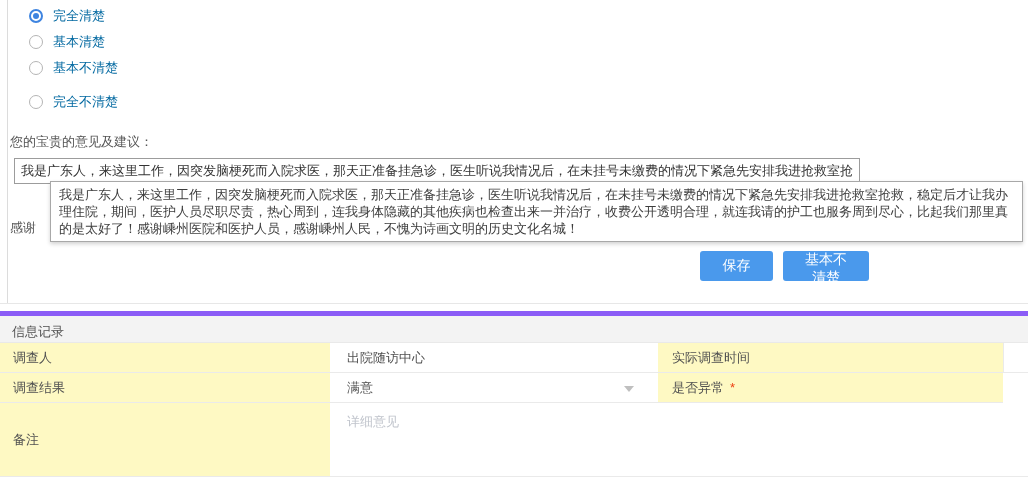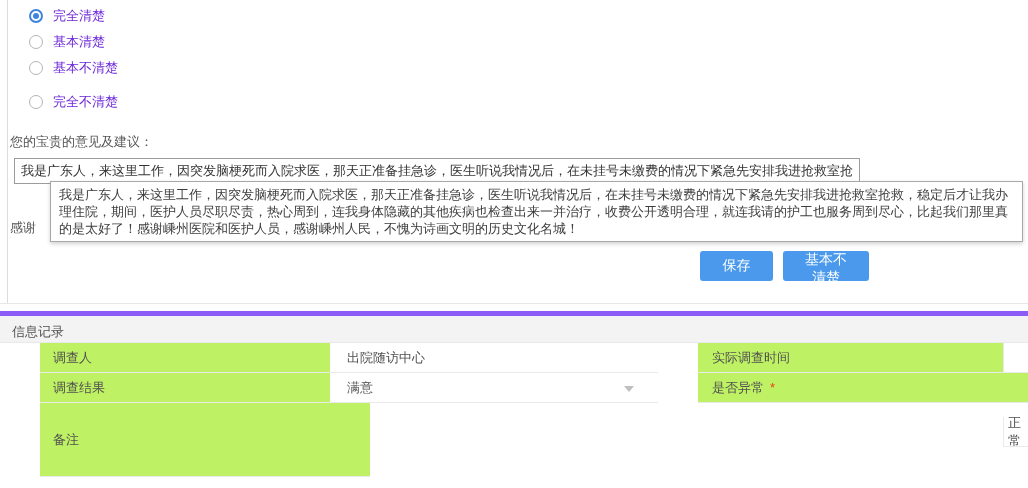--- a/index.html
+++ b/index.html
@@ -7,21 +7,21 @@
   .page{position:relative;width:1028px;height:488px;overflow:hidden;background:#fff;}
 
   
   .panel-edge{position:absolute;left:7px;top:0;width:1px;height:303px;background:#dcdcdc;}
 
   
   .radio-row{position:absolute;left:29px;display:flex;align-items:center;gap:10px;cursor:pointer;}
   .radio{width:14px;height:14px;border-radius:50%;border:1px solid #b5b5b5;background:#fff;box-sizing:border-box;position:relative;flex:0 0 auto;}
   .radio.selected{border:2px solid #3e84e0;}
   .radio.selected::after{content:"";position:absolute;left:2px;top:2px;width:6px;height:6px;border-radius:50%;background:#3e84e0;}
-  .radio-label{font-size:13px;color:#6d28d9;}
+  .radio-label{font-size:13px;color:#0369a1;}
 
   .field-label{position:absolute;left:10px;top:133px;font-size:13px;color:#555;}
 
   .suggestion-input{position:absolute;left:14px;top:158px;width:846px;height:26px;box-sizing:border-box;
     border:1px solid #9c9c9c;background:#fff;font-family:inherit;font-size:13px;color:#333;padding:0 6px;outline:none;white-space:nowrap;overflow:hidden;}
 
   .thanks-partial{position:absolute;left:10px;top:219px;font-size:13px;color:#555;z-index:1;}
 
   .tooltip{position:absolute;left:50px;top:181px;width:973px;box-sizing:border-box;background:#fff;
     border:1px solid #a8a8a8;box-shadow:0 2px 4px rgba(0,0,0,0.18);padding:4px 8px;
@@ -34,21 +34,21 @@
 
   .divider{position:absolute;left:0;top:303px;width:1028px;height:1px;background:#e7e7e7;}
 
   
   .section-header{position:absolute;left:0;top:311px;width:1028px;height:32px;background:#f3f3f3;
     border-top:5px solid #8b5cf6;border-bottom:1px solid #e9e9e9;box-sizing:border-box;
     line-height:31px;font-size:13px;color:#515151;padding-left:12px;}
 
   .cell{position:absolute;box-sizing:border-box;font-size:13px;color:#515151;display:flex;align-items:center;
     border-bottom:1px solid #eaeaea;background:#fff;overflow:hidden;}
-  .cell.label{background:#bef264;margin-left:40px;}
+  .cell.label{background:#fef9c3;}
   .req{color:#ed4014;margin-left:6px;font-size:13px;}
   .caret{position:absolute;right:24px;top:50%;margin-top:-2px;width:0;height:0;
     border-left:5px solid transparent;border-right:5px solid transparent;border-top:6px solid #bfbfbf;}
   .placeholder-text{color:#c0c4cc;}
   .cell.remark-value{align-items:flex-start;padding-top:10px;}
 </style>
 </head>
 <body>
 
 <div class="page">
@@ -96,14 +96,17 @@
     <span>满意</span>
     <span class="caret"></span>
   </div>
   <div class="cell label" style="left:658px;top:373px;width:345px;height:30px;padding-left:14px;">
     <span>是否异常</span>
     <span class="req">*</span>
   </div>
   <div class="cell" style="left:1003px;top:373px;width:25px;height:30px;border-left:1px solid #eaeaea;padding-left:4px;margin-top:44px;">正常</div>
 
   <div class="cell label" style="left:0;top:403px;width:330px;height:74px;padding-left:13px;">备注</div>
+  <div class="cell remark-value" style="left:330px;top:403px;width:698px;height:74px;padding-left:17px;">
+    <span class="placeholder-text">详细意见</span>
+  </div>
 
 </div>
 
 </body></html>

